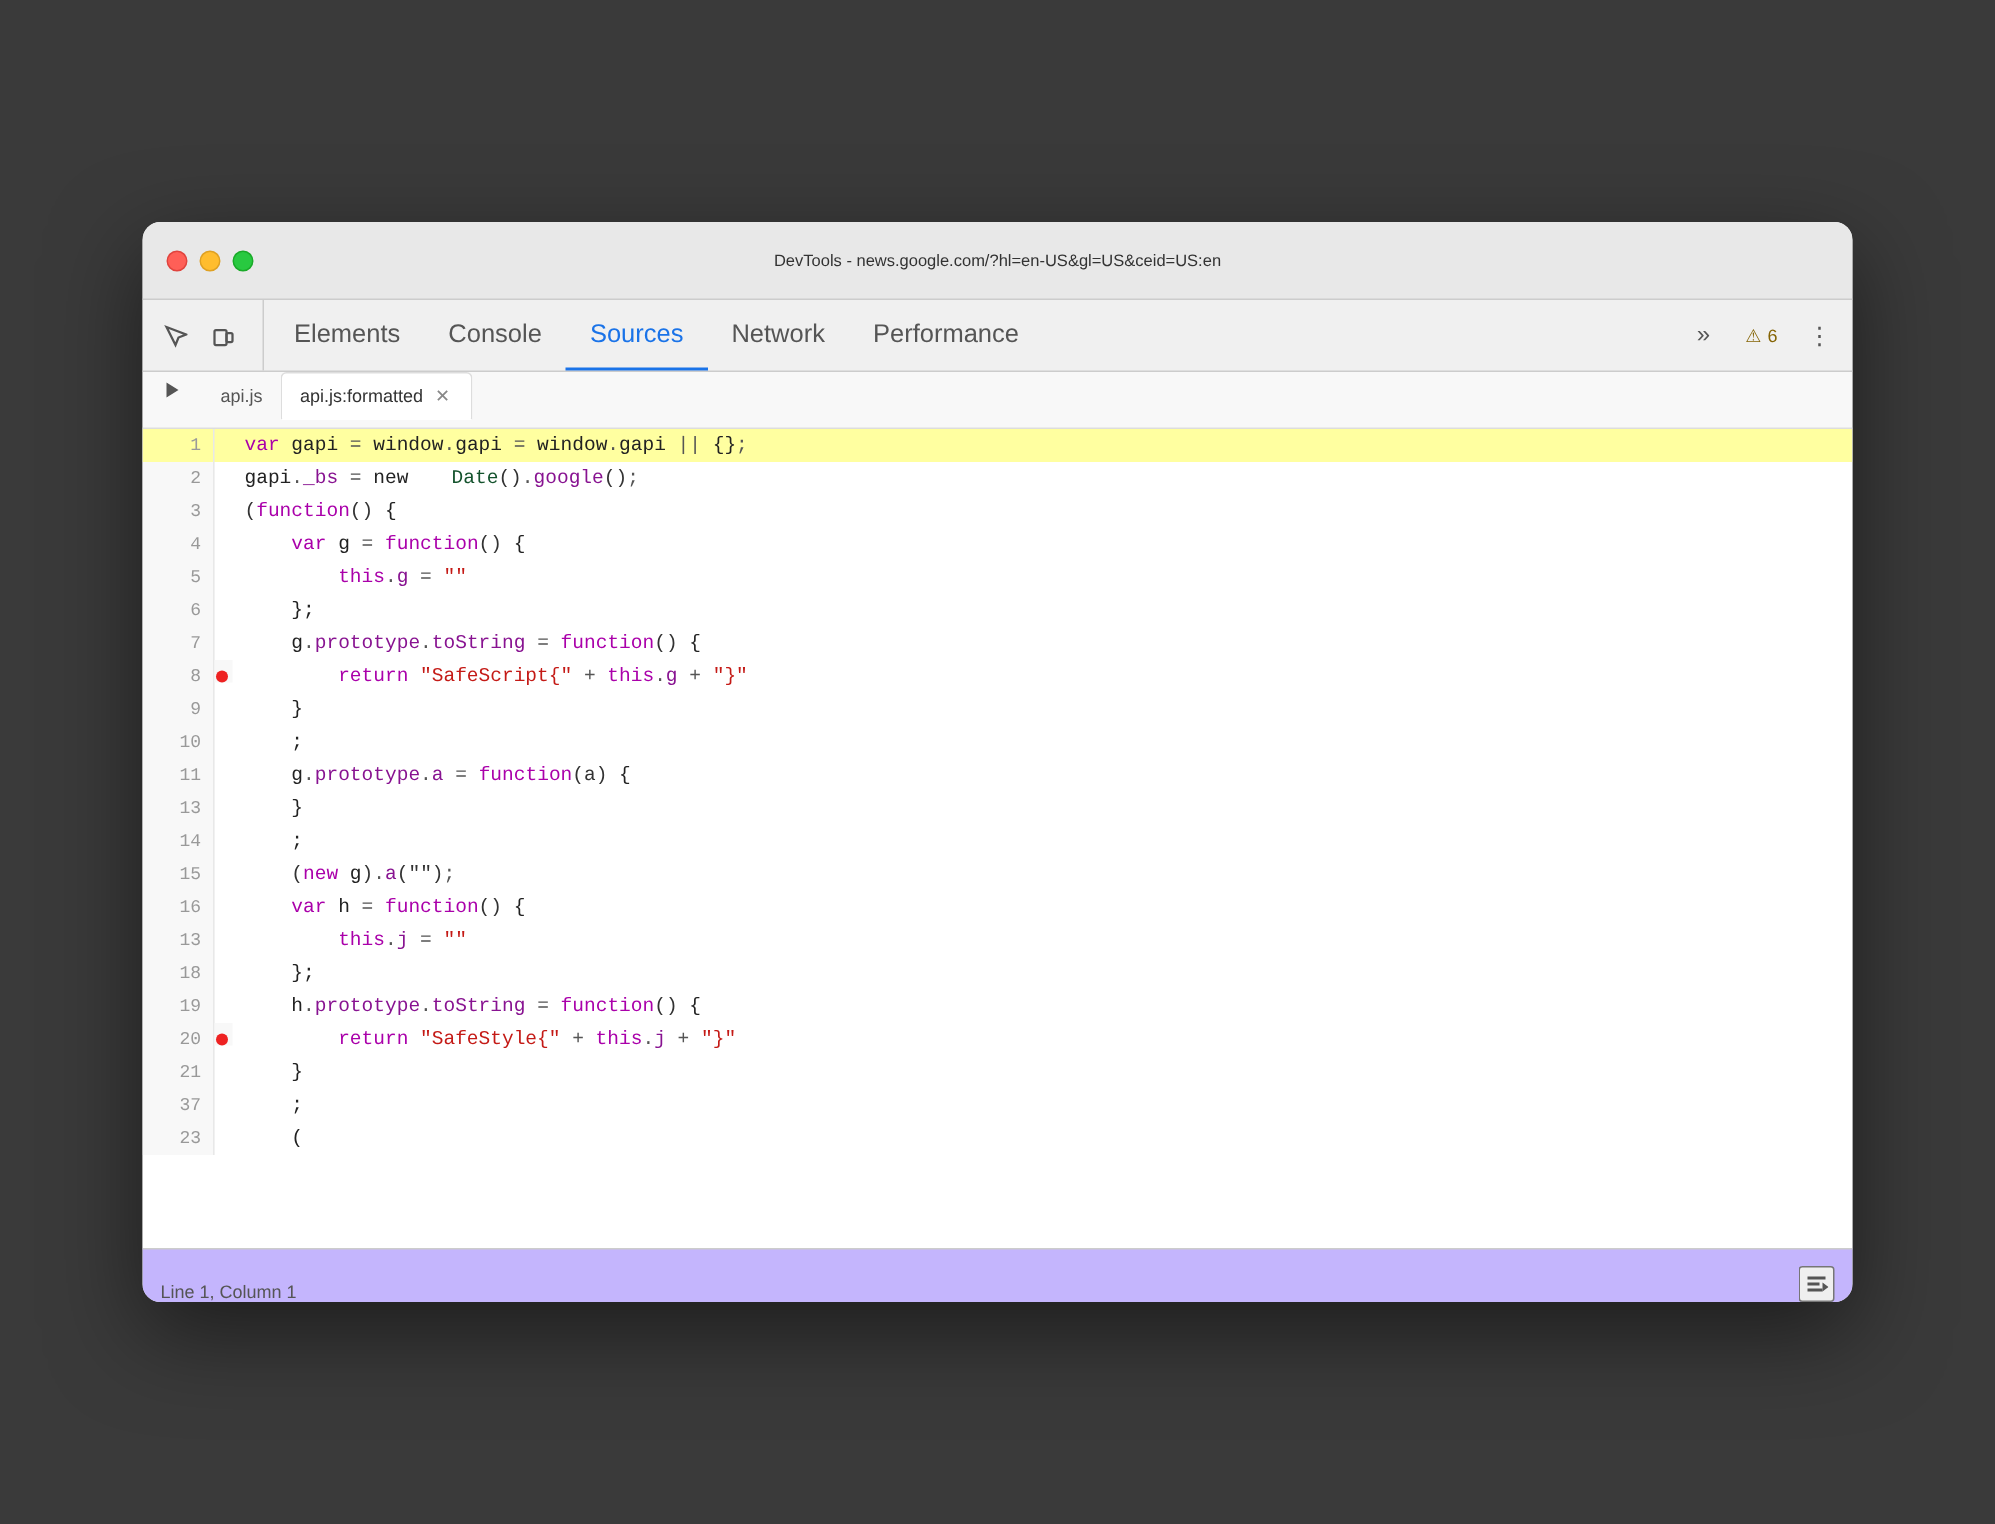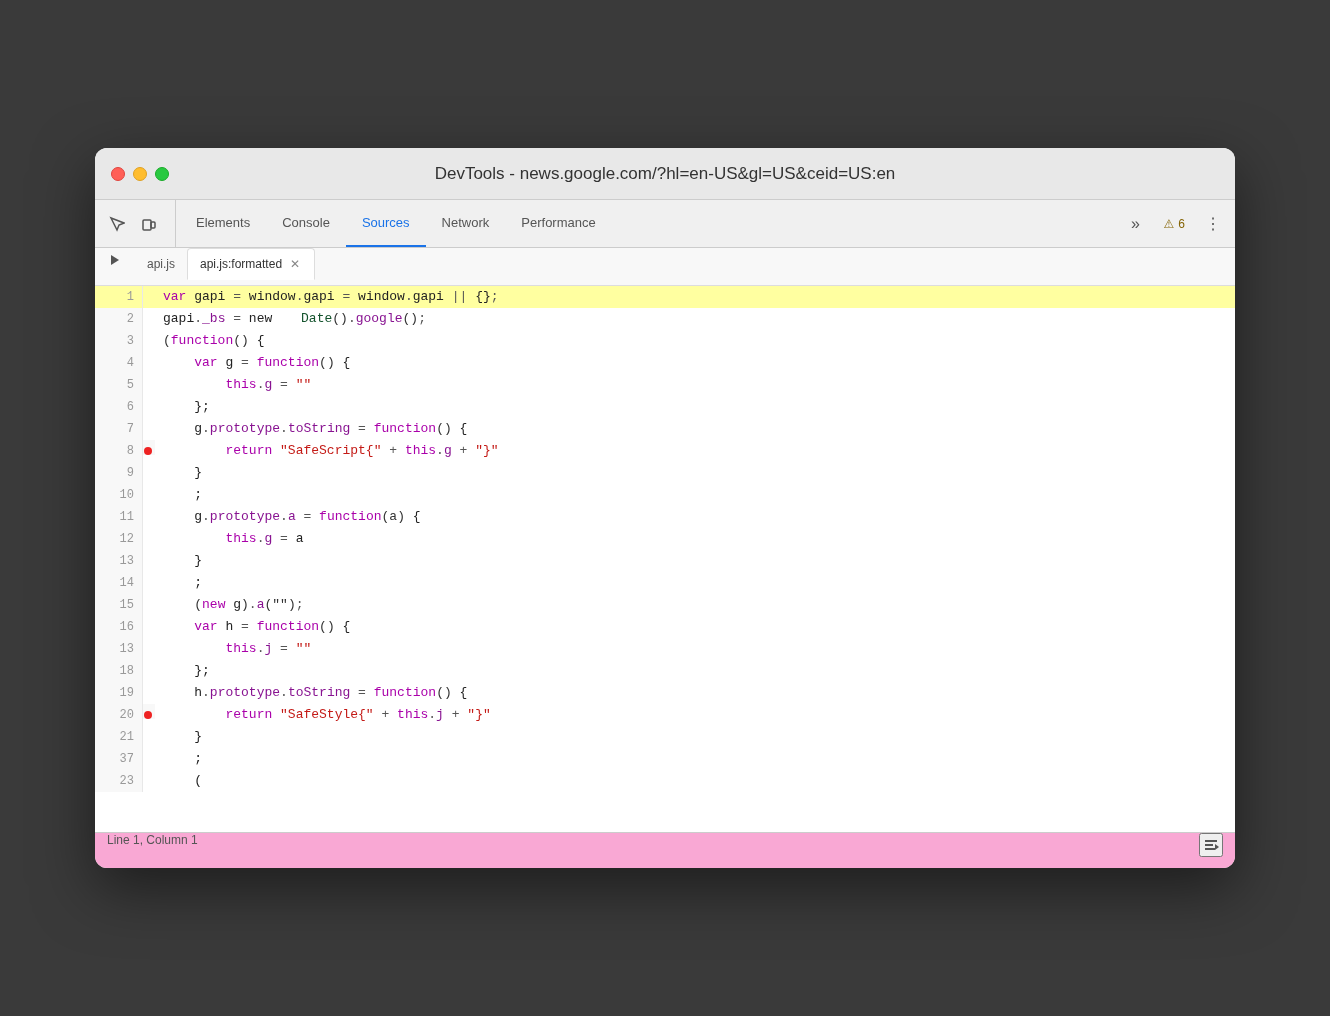--- a/index.html
+++ b/index.html
@@ -46,21 +46,21 @@
     }
 
     .traffic-light.close { background: #ff5f57; border: 1px solid #e0443e; }
     .traffic-light.minimize { background: #ffbd2e; border: 1px solid #dfa123; }
     .traffic-light.maximize { background: #28c940; border: 1px solid #1aab29; }
 
     .title-bar-title {
       position: absolute;
       left: 50%;
       transform: translateX(-50%);
-      font-size: 17px;
+      font-size: 11px;
       color: #333;
       font-weight: 500;
       white-space: nowrap;
     }
 
     
     .devtools-toolbar {
       background: #f0f0f0;
       border-bottom: 1px solid #ccc;
       display: flex;
@@ -95,21 +95,21 @@
     .toolbar-tabs {
       display: flex;
       align-items: stretch;
       flex: 1;
     }
 
     .tab-item {
       display: flex;
       align-items: center;
       padding: 0 16px;
-      font-size: 13px;
+      font-size: 17px;
       color: #555;
       cursor: pointer;
       border-bottom: 2px solid transparent;
       position: relative;
       white-space: nowrap;
     }
 
     .tab-item.active {
       color: #1a73e8;
       border-bottom: 2px solid #1a73e8;
@@ -269,25 +269,25 @@
     .id { color: #222; }
     .op { color: #555; }
     .str { color: #c41a16; }
     .fn-kw { color: #aa00aa; margin-top: 48px; }
     .prop { color: #881391; }
     .paren { color: #333; }
     .blue-id { color: #14532d; margin-left: 21px; }
 
     
     .status-bar {
-      background: #f9a8d4;
+      background: #c4b5fd;
       border-top: 1px solid #ccc;
       height: 36px;
       display: flex;
-      align-items: flex-start;
+      align-items: flex-end;
       padding: 0 12px;
       font-size: 12px;
       color: #555;
       justify-content: space-between;
     }
 
     .status-icon-btn {
       width: 24px;
       height: 24px;
       display: flex;
@@ -433,25 +433,20 @@
             <div class="line-number">10</div>
             <div class="line-gutter"></div>
             <div class="line-content"><span class="id">    ;</span></div>
           </div>
           <div class="code-line">
             <div class="line-number">11</div>
             <div class="line-gutter"></div>
             <div class="line-content"><span class="id">    </span><span class="id">g</span><span class="op">.</span><span class="prop">prototype</span><span class="op">.</span><span class="prop">a</span><span class="op"> =</span><span class="id"> </span><span class="fn-kw">function</span><span class="paren">(a)</span><span class="id"> {</span></div>
           </div>
           <div class="code-line">
-            <div class="line-number">12</div>
-            <div class="line-gutter"></div>
-            <div class="line-content"><span class="id">        </span><span class="kw">this</span><span class="op">.</span><span class="prop">g</span><span class="op"> =</span><span class="id"> a</span></div>
-          </div>
-          <div class="code-line">
             <div class="line-number">13</div>
             <div class="line-gutter"></div>
             <div class="line-content"><span class="id">    }</span></div>
           </div>
           <div class="code-line">
             <div class="line-number">14</div>
             <div class="line-gutter"></div>
             <div class="line-content"><span class="id">    ;</span></div>
           </div>
           <div class="code-line">

